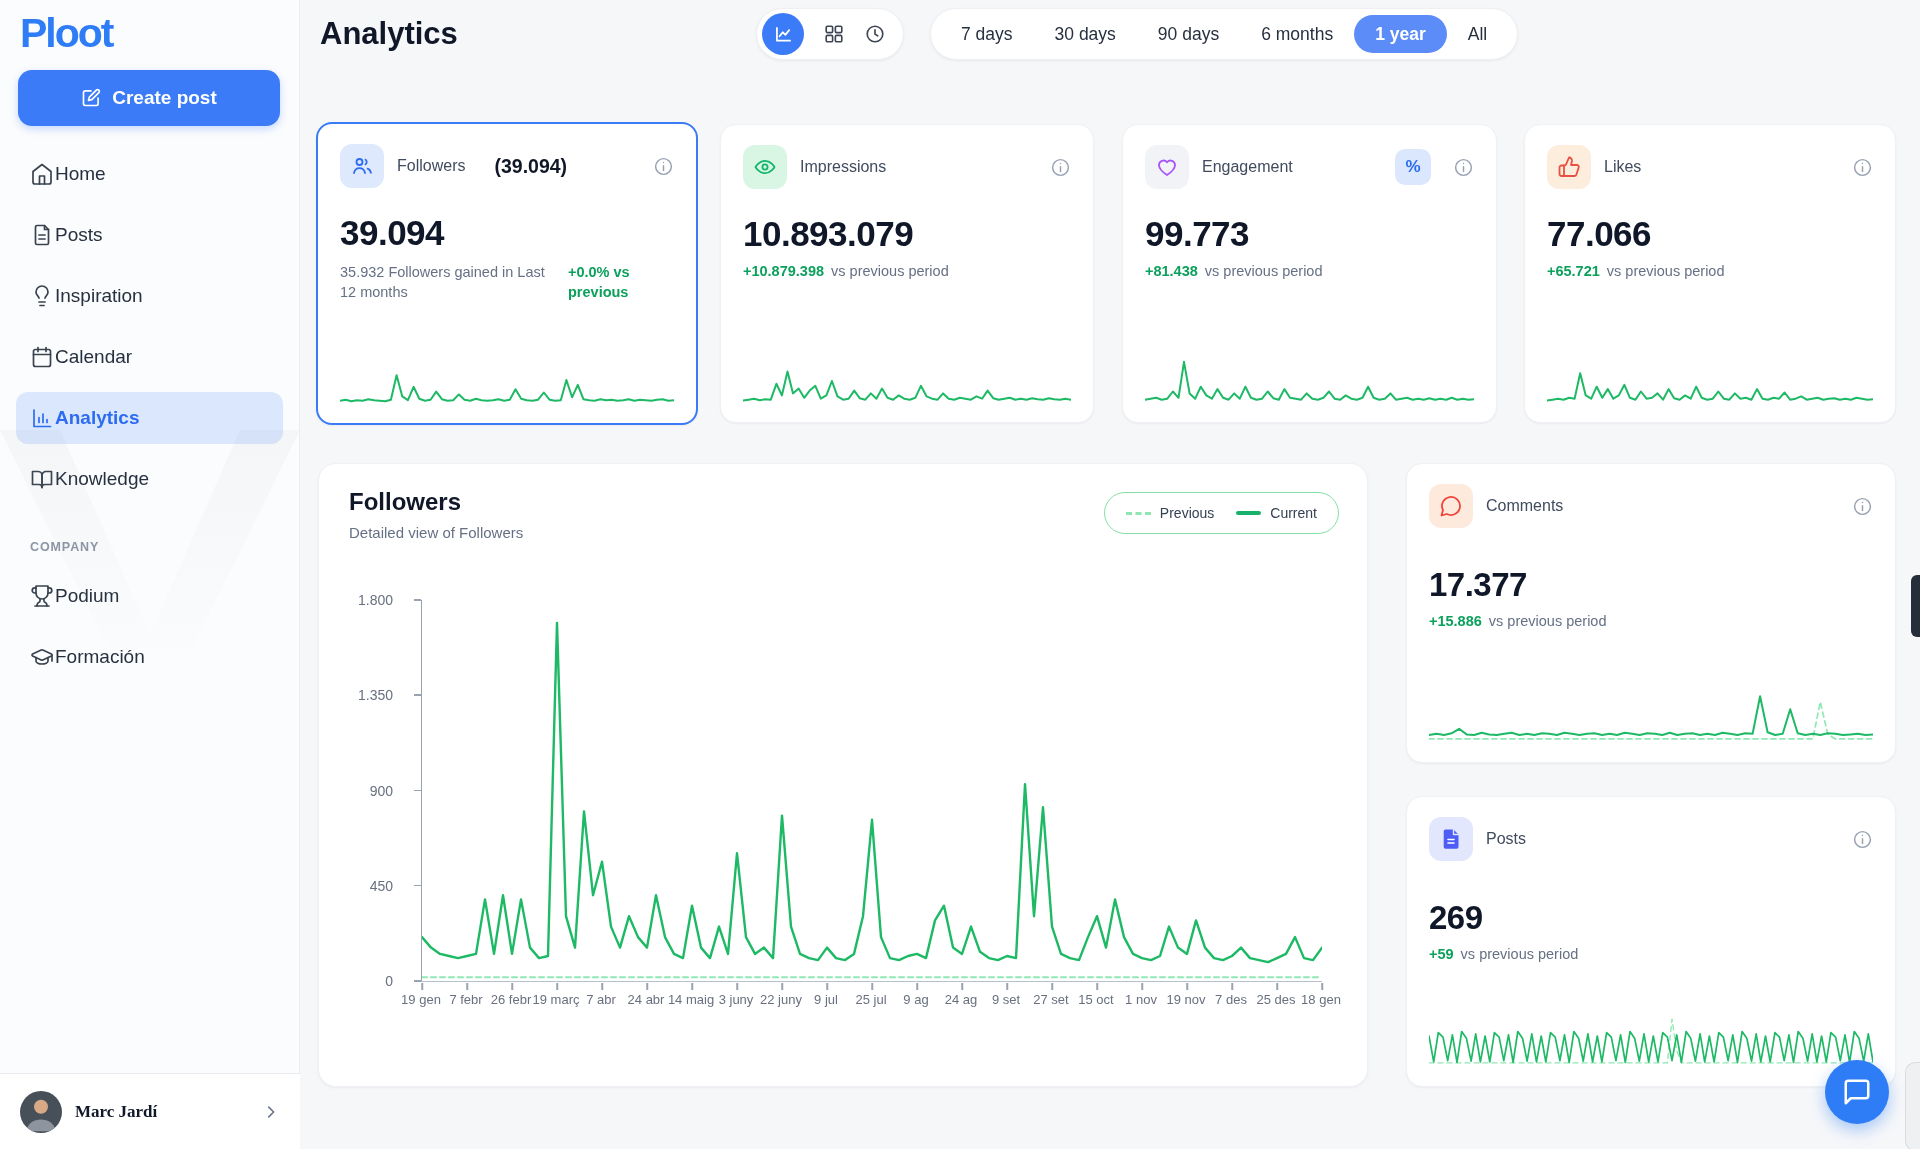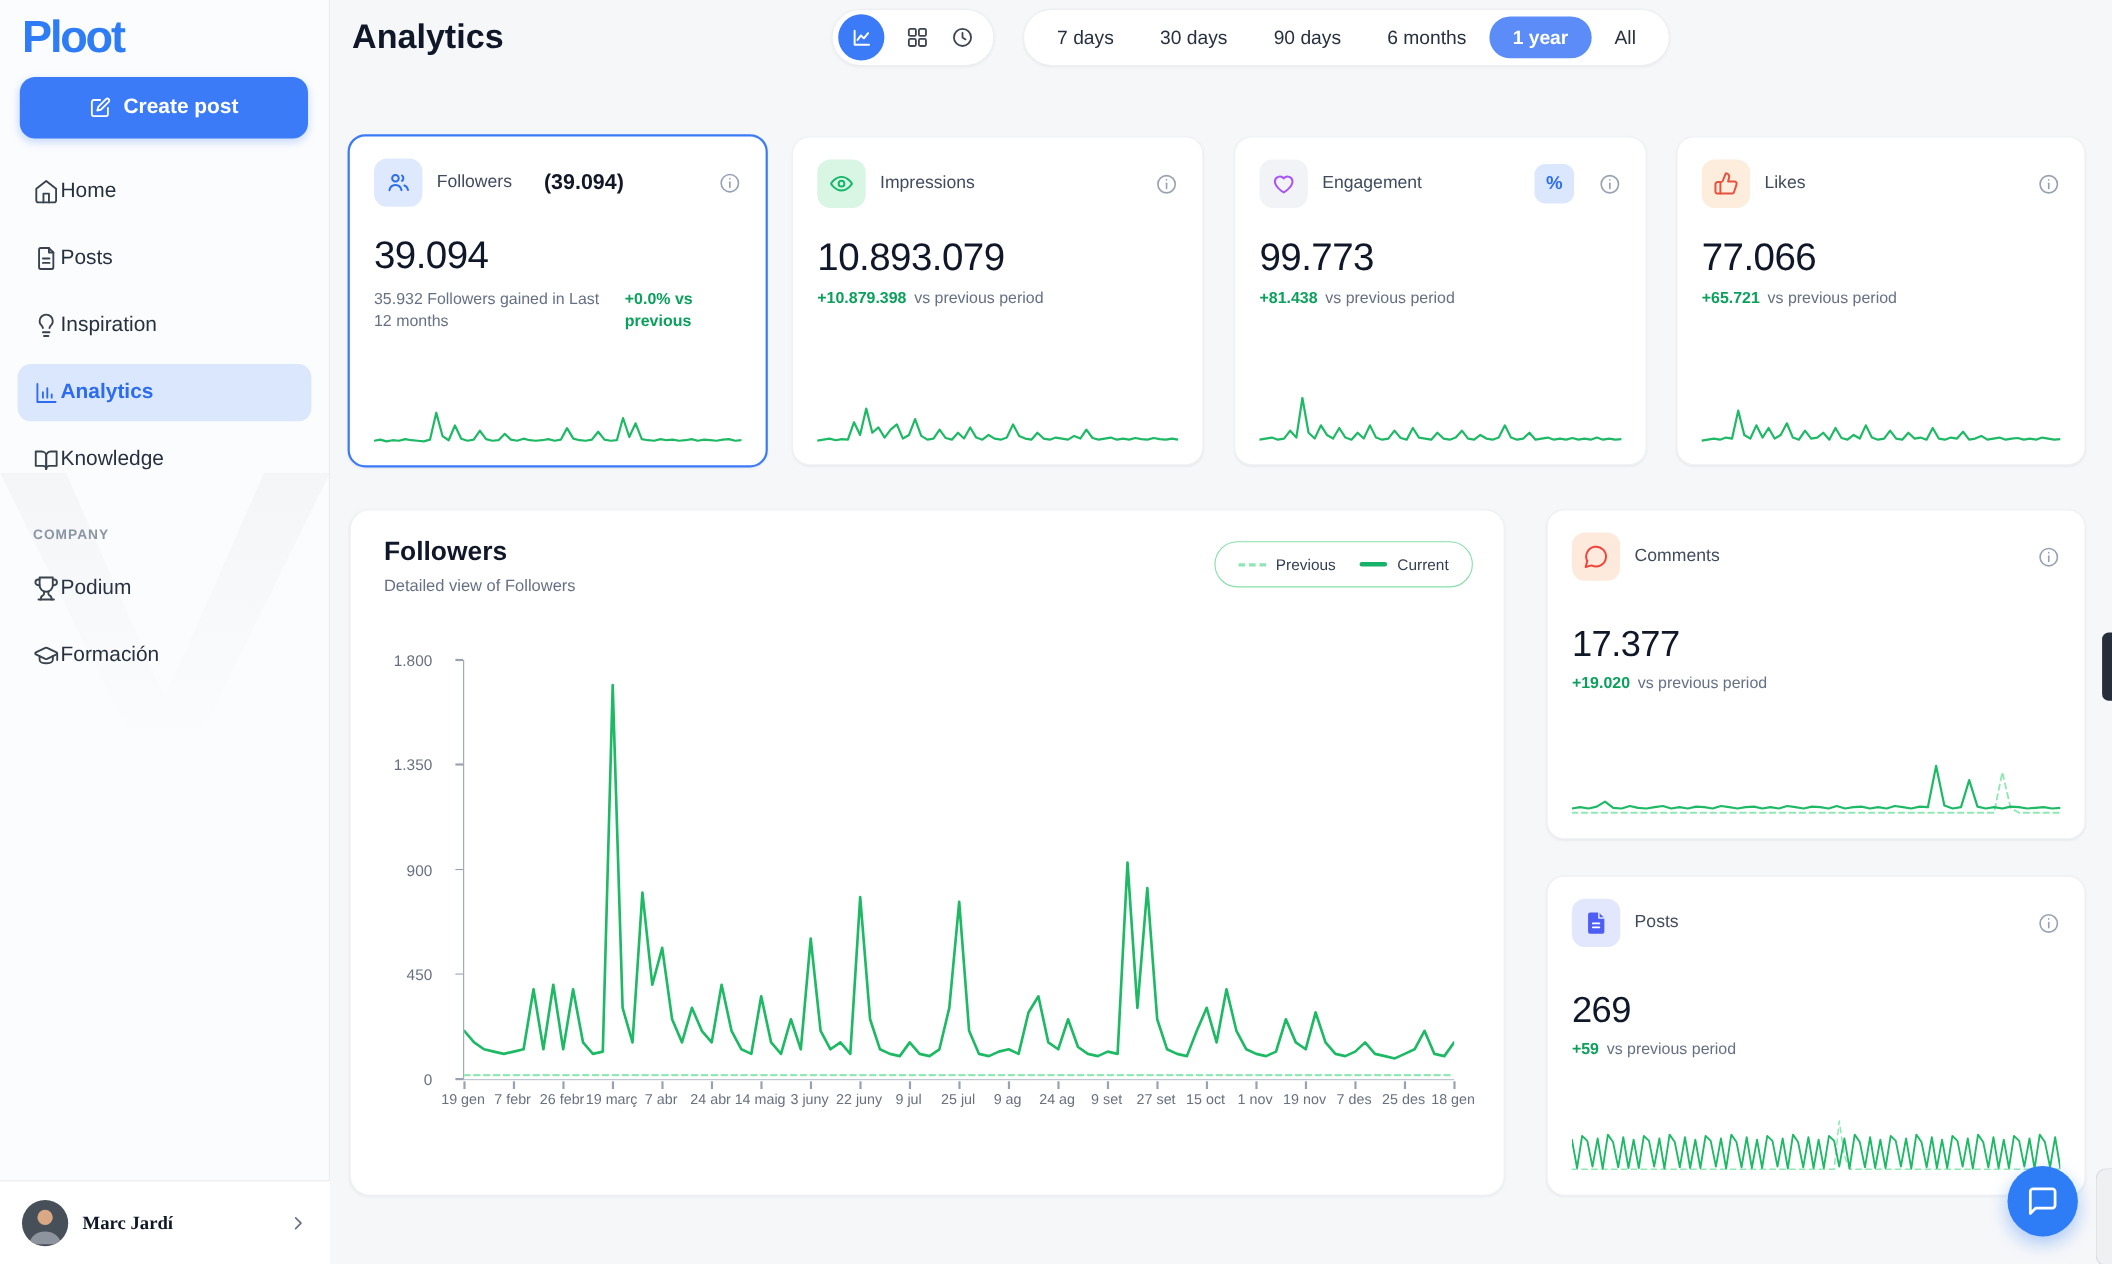--- a/index.html
+++ b/index.html
@@ -43,21 +43,21 @@
   #card-likes{left:1524px;top:124px;width:372px;height:299px;}
   .card-head{display:flex;align-items:center;gap:13px;}
   .icon-box{width:44px;height:44px;border-radius:12px;display:flex;align-items:center;justify-content:center;flex:none;}
   .icon-box svg{width:24px;height:24px;fill:none;stroke-width:1.8;stroke-linecap:round;stroke-linejoin:round;}
   .card-label{font-size:16px;color:#404b5e;}
   .label-extra{font-size:19.5px;font-weight:bold;color:#101828;margin-left:16px;}
   .spacer{flex:1;}
   .pct-badge{width:36px;height:36px;border-radius:10px;background:#dbe7fd;color:#2d6cf0;font-size:17px;font-weight:bold;display:flex;align-items:center;justify-content:center;margin-right:9px;cursor:pointer;}
   .info{width:21px;height:21px;color:#98a2b3;cursor:pointer;}
   .info svg{width:21px;height:21px;stroke:currentColor;fill:none;stroke-width:1.7;stroke-linecap:round;}
-  .card-value{margin-top:25px;font-size:35px;font-weight:normal;letter-spacing:-.5px;color:#0f1728;}
+  .card-value{margin-top:25px;font-size:35px;font-weight:bold;letter-spacing:-.5px;color:#0f1728;}
   .card-sub{margin-top:9px;font-size:14.5px;color:#667085;display:flex;gap:7px;align-items:baseline;}
   .delta{color:#0ba05c;font-weight:bold;}
   .fol-sub{margin-top:9px;display:flex;gap:16px;}
   .fol-sub .gray{font-size:14.5px;color:#667085;width:212px;line-height:1.4;}
   .fol-sub .green{font-size:14.5px;color:#0ba05c;font-weight:bold;width:88px;line-height:1.4;}
   .spark{position:absolute;left:22px;right:22px;bottom:16px;height:52px;}
 
   
   .panel{position:absolute;background:#fff;border:1px solid #eff1f4;border-radius:18px;box-shadow:0 1px 3px rgba(16,24,40,.05);box-sizing:border-box;}
   #followers-panel{left:318px;top:463px;width:1050px;height:624px;}
@@ -119,20 +119,27 @@
         </svg>
       <span>Posts</span>
     </div>
     <div class="nav-item">
       <svg viewBox="0 0 24 24">
           <path d="M15 14.2c.2-1 .7-1.8 1.5-2.6 1-1 1.5-2.3 1.5-3.6A6 6 0 0 0 6 8c0 1.3.5 2.6 1.5 3.6.8.8 1.3 1.6 1.5 2.6"></path>
           <path d="M9 18h6"></path>
           <path d="M10 21.5h4"></path>
         </svg>
       <span>Inspiration</span>
+    </div>
+    <div class="nav-item">
+      <svg viewBox="0 0 24 24">
+          <rect x="3.5" y="4.5" width="17" height="17" rx="2"></rect>
+          <path d="M8 2.5v4M16 2.5v4M3.5 9.5h17"></path>
+        </svg>
+      <span>Calendar</span>
     </div>
     <div class="nav-item active">
       <svg viewBox="0 0 24 24">
           <path d="M4 4v16.5h16.5"></path>
           <path d="M9 16.5v-5M13 16.5V8M17 16.5v-3"></path>
         </svg>
       <span>Analytics</span>
     </div>
     <div class="nav-item">
       <svg viewBox="0 0 24 24">
@@ -423,21 +430,21 @@
     <span class="info">
         <svg viewBox="0 0 24 24">
           <circle cx="12" cy="12" r="9"></circle>
           <path d="M12 11v5.5"></path>
           <path d="M12 7.3v.2"></path>
         </svg>
       </span>
   </div>
   <div class="card-value">17.377</div>
   <div class="card-sub">
-    <span class="delta">+19.020</span>
+    <span class="delta">+15.886</span>
     <span>vs previous period</span>
   </div>
   <div class="spark">
       <svg width="444" height="60">
         <polyline points="0.0,56.9 7.5,56.9 15.1,56.9 22.6,56.9 30.1,56.9 37.6,56.9 45.2,56.9 52.7,56.9 60.2,56.9 67.7,56.9 75.3,56.9 82.8,56.9 90.3,56.9 97.8,56.9 105.4,56.9 112.9,56.9 120.4,56.9 127.9,56.9 135.5,56.9 143.0,56.9 150.5,56.9 158.0,56.9 165.6,56.9 173.1,56.9 180.6,56.9 188.1,56.9 195.7,56.9 203.2,56.9 210.7,56.9 218.2,56.9 225.8,56.9 233.3,56.9 240.8,56.9 248.3,56.9 255.9,56.9 263.4,56.9 270.9,56.9 278.4,56.9 286.0,56.9 293.5,56.9 301.0,56.9 308.5,56.9 316.1,56.9 323.6,56.9 331.1,56.9 338.6,56.9 346.2,56.9 353.7,56.9 361.2,56.9 368.7,56.9 376.3,56.9 383.8,56.9 391.3,19.9 398.8,52.4 406.4,56.9 413.9,56.9 421.4,56.9 428.9,56.9 436.5,56.9 444.0,56.9" fill="none" stroke="#90e8b4" stroke-width="1.7" stroke-linejoin="round" stroke-linecap="round" stroke-dasharray="5 4"></polyline>
         <polyline points="0.0,53.0 7.5,51.8 15.1,53.0 22.6,51.3 30.1,46.8 37.6,52.4 45.2,53.0 52.7,50.7 60.2,52.4 67.7,53.0 75.3,51.8 82.8,50.7 90.3,53.0 97.8,51.8 105.4,53.0 112.9,51.3 120.4,51.8 127.9,53.0 135.5,50.7 143.0,51.8 150.5,53.0 158.0,51.8 165.6,51.3 173.1,53.0 180.6,51.8 188.1,53.0 195.7,50.7 203.2,51.8 210.7,53.0 218.2,51.3 225.8,51.8 233.3,53.0 240.8,50.7 248.3,53.0 255.9,51.8 263.4,51.3 270.9,53.0 278.4,51.8 286.0,53.0 293.5,50.7 301.0,51.8 308.5,53.0 316.1,51.3 323.6,51.8 331.1,14.3 338.6,50.2 346.2,53.0 353.7,51.8 361.2,27.2 368.7,51.3 376.3,53.0 383.8,51.8 391.3,53.0 398.8,51.3 406.4,51.8 413.9,53.0 421.4,52.4 428.9,51.8 436.5,53.0 444.0,52.4" fill="none" stroke="#1db965" stroke-width="2" stroke-linejoin="round" stroke-linecap="round"></polyline>
       </svg>
     </div>
 </div>
 

